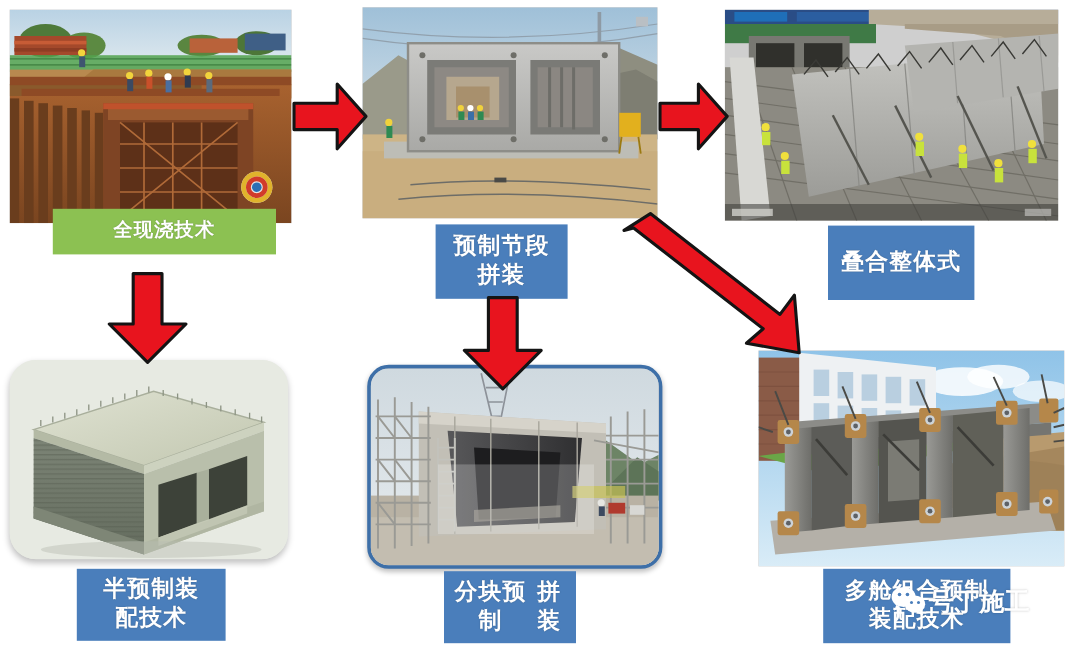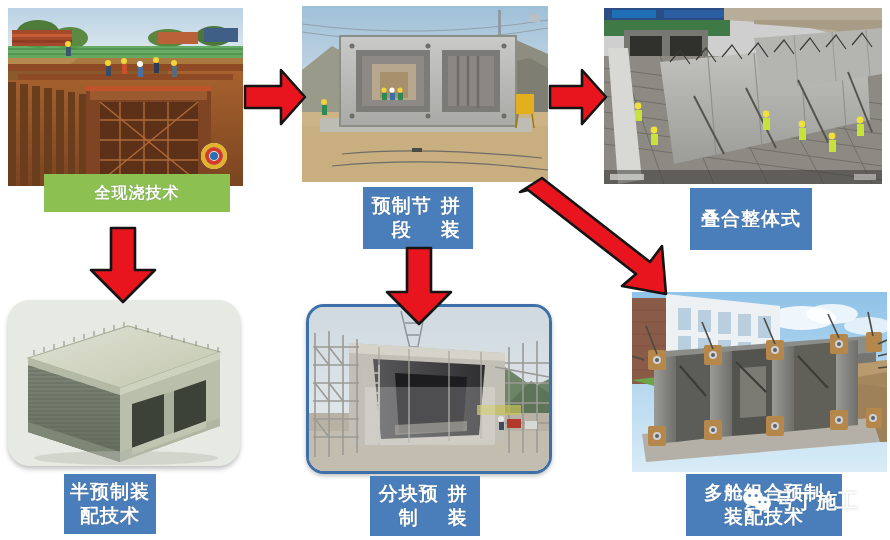--- a/index.html
+++ b/index.html
@@ -244,21 +244,21 @@
       </g>
 
       <g stroke="#6d6d68" stroke-width="1.2" fill="none">
         <path d="M40 148 Q120 140 240 152"></path>
         <path d="M30 160 Q130 150 246 164"></path>
       </g>
       <rect x="110" y="142" width="10" height="4" fill="#4a4a46"></rect>
     </svg>
   </div>
 
-  <div class="label blue" style="left:363px; top:187px; width:110px; height:62px; font-size:19px; flex-direction:row;">
+  <div class="label blue" style="left:363px; top:187px; width:110px; height:62px; font-size:19px; flex-direction:column;">
     <span>预制节段</span>
     <span>拼装</span>
   </div>
 
   <div class="photo" style="left:604px; top:8px; width:278px; height:176px;">
     <svg viewBox="0 0 278 176" preserveAspectRatio="none">
       <defs>
         <linearGradient id="wall3" x1="0" y1="0" x2="0" y2="1">
           <stop offset="0" stop-color="#c4c4c0"></stop>
             <stop offset="1" stop-color="#9c9c98"></stop>
@@ -387,21 +387,21 @@
       <path d="M112 152 L212 118 L212 126 L112 162 Z" fill="#b0b6a2"></path>
       <path d="M124 148 L198 121 L198 128 L124 155 Z" fill="#cdd2bf" opacity=".55"></path>
 
       <path d="M20 124 L112 154 L112 162 L20 132 Z" fill="#8e958400"></path>
       <path d="M20 122 L112 152 L112 162 L20 132 Z" fill="#7e8676"></path>
 
       <ellipse cx="118" cy="158" rx="92" ry="7" fill="#b9bdb2" opacity=".45"></ellipse>
     </svg>
   </div>
 
-  <div class="label blue" style="left:64px; top:474px; width:92px; height:60px; font-size:19px; flex-direction:column;">
+  <div class="label blue" style="left:64px; top:474px; width:124px; height:60px; font-size:19px; flex-direction:column;">
     <span>半预制装</span>
     <span>配技术</span>
   </div>
 
   <div class="photo rounded blueborder" style="left:306px; top:304px; width:240px; height:164px;">
     <svg viewBox="0 0 240 164" preserveAspectRatio="none">
       <defs>
         <linearGradient id="sky5" x1="0" y1="0" x2="0" y2="1">
           <stop offset="0" stop-color="#cfd9df"></stop>
             <stop offset="1" stop-color="#e7ecef"></stop>

